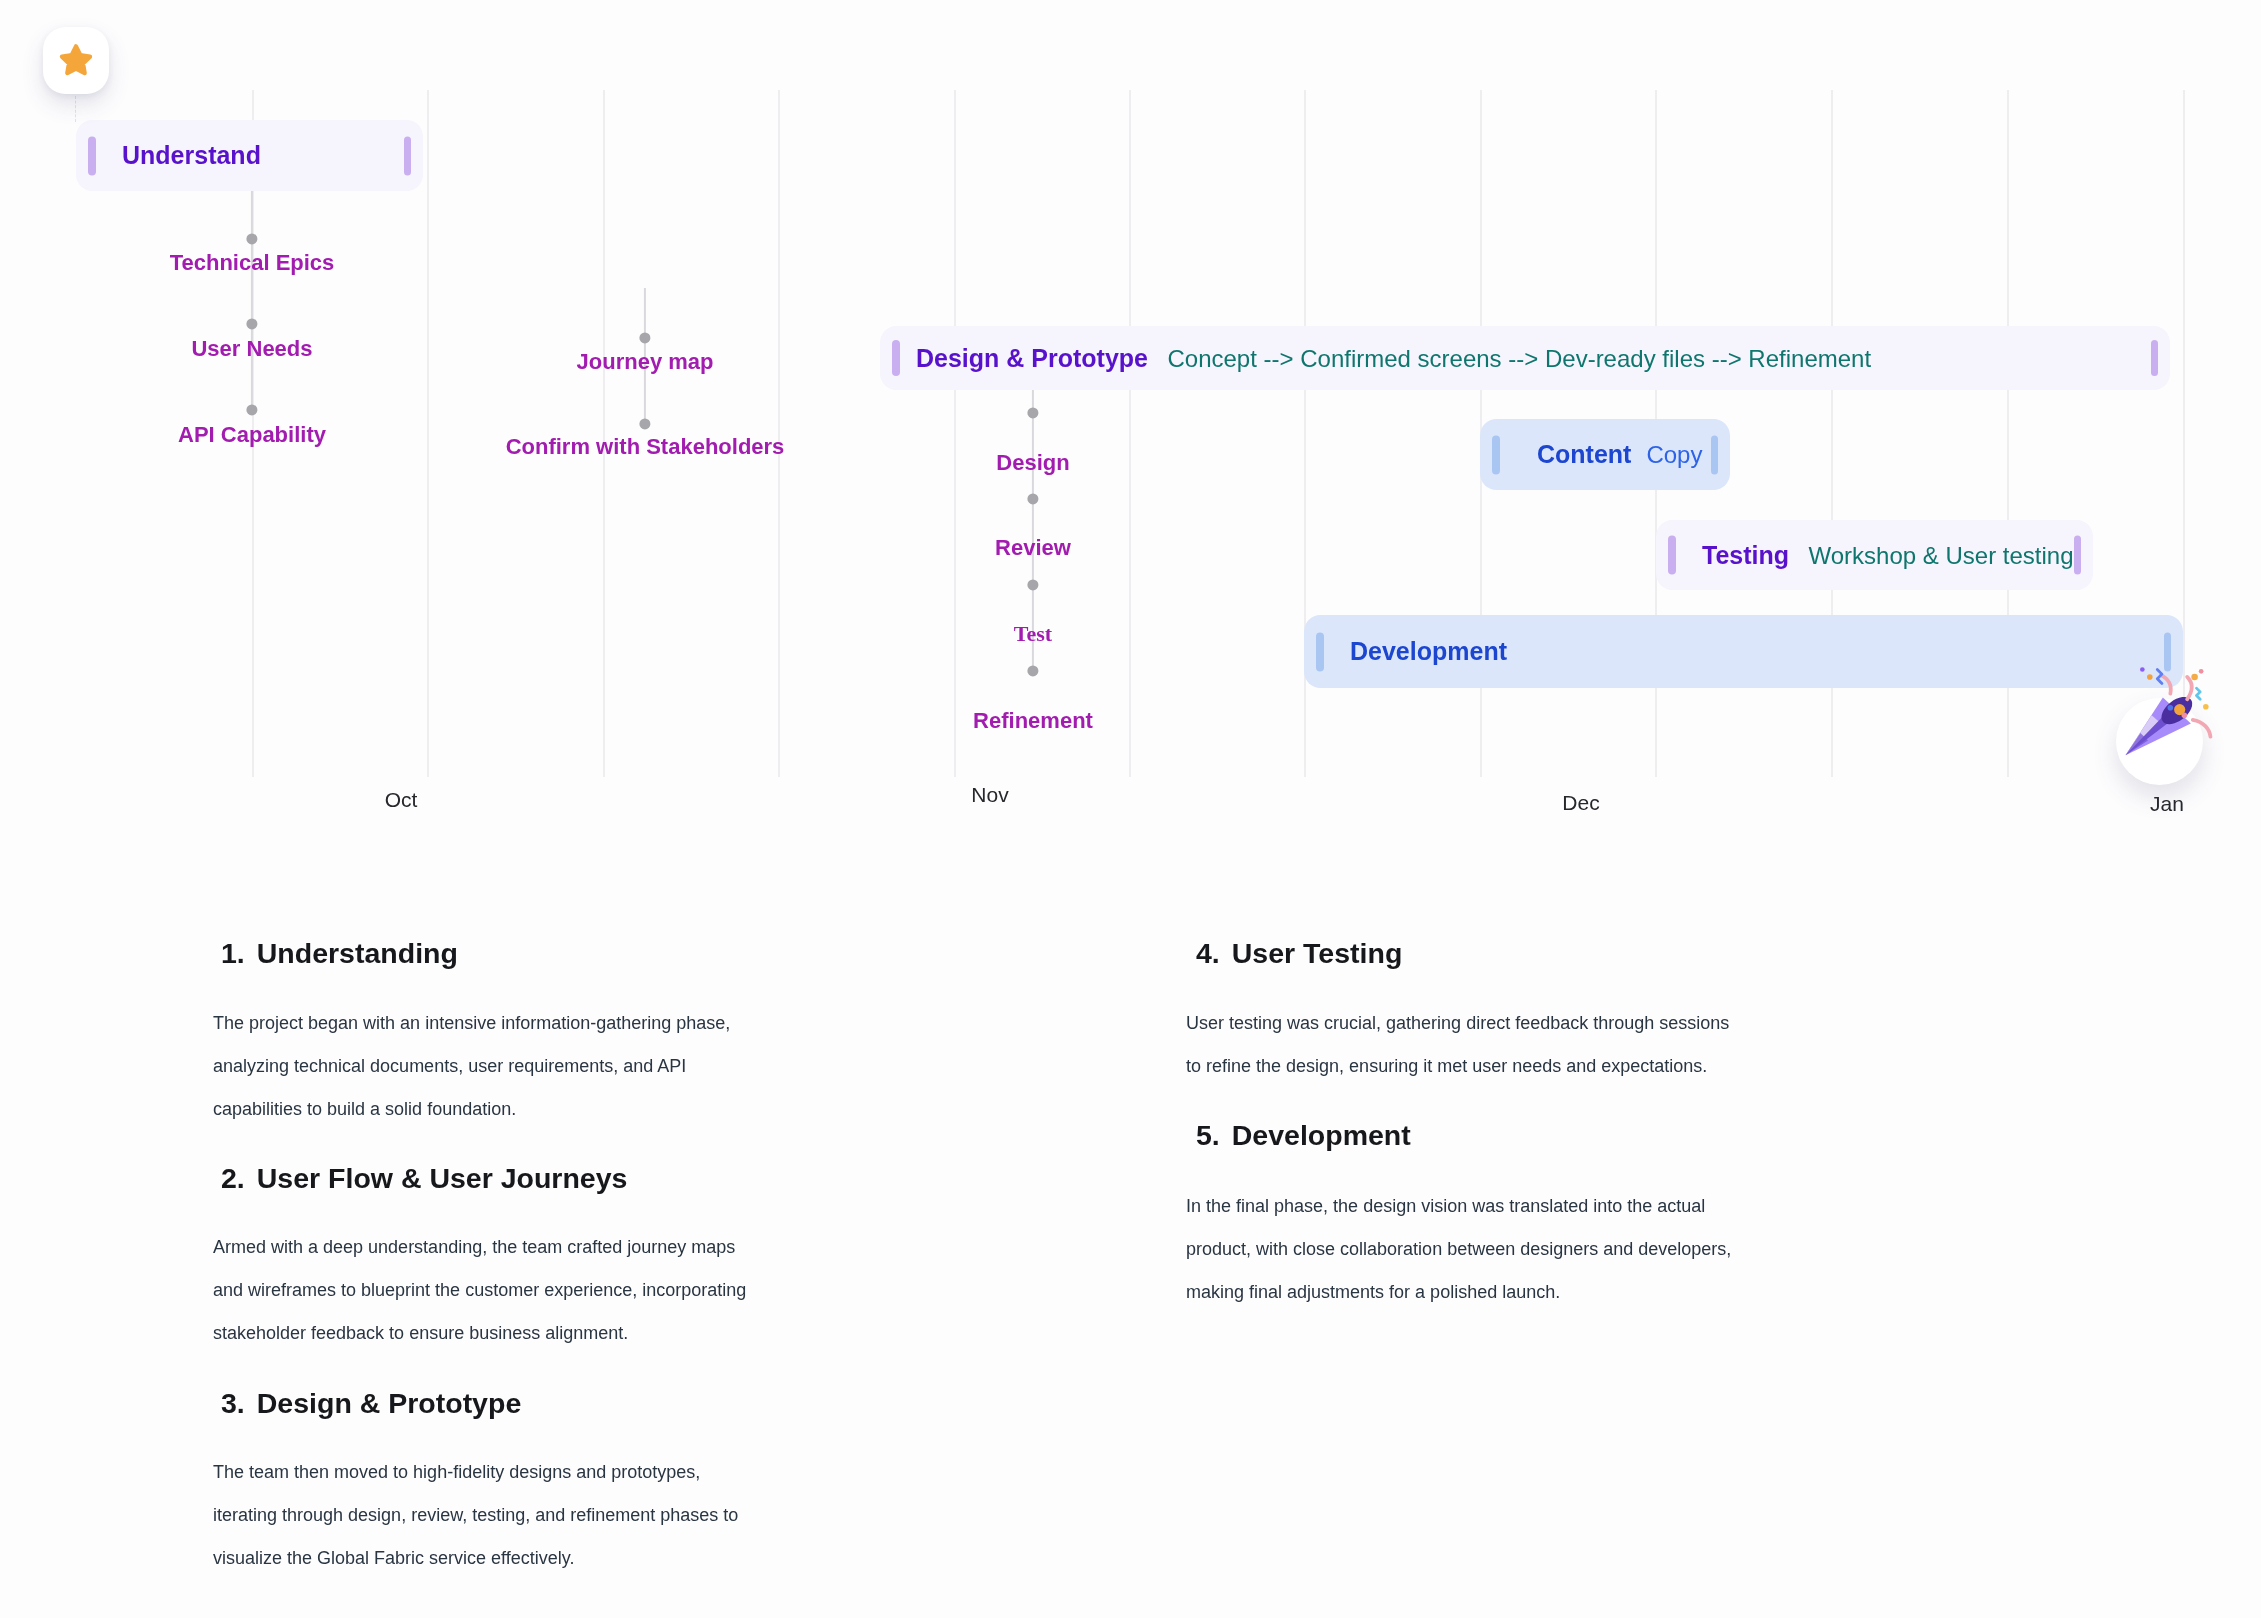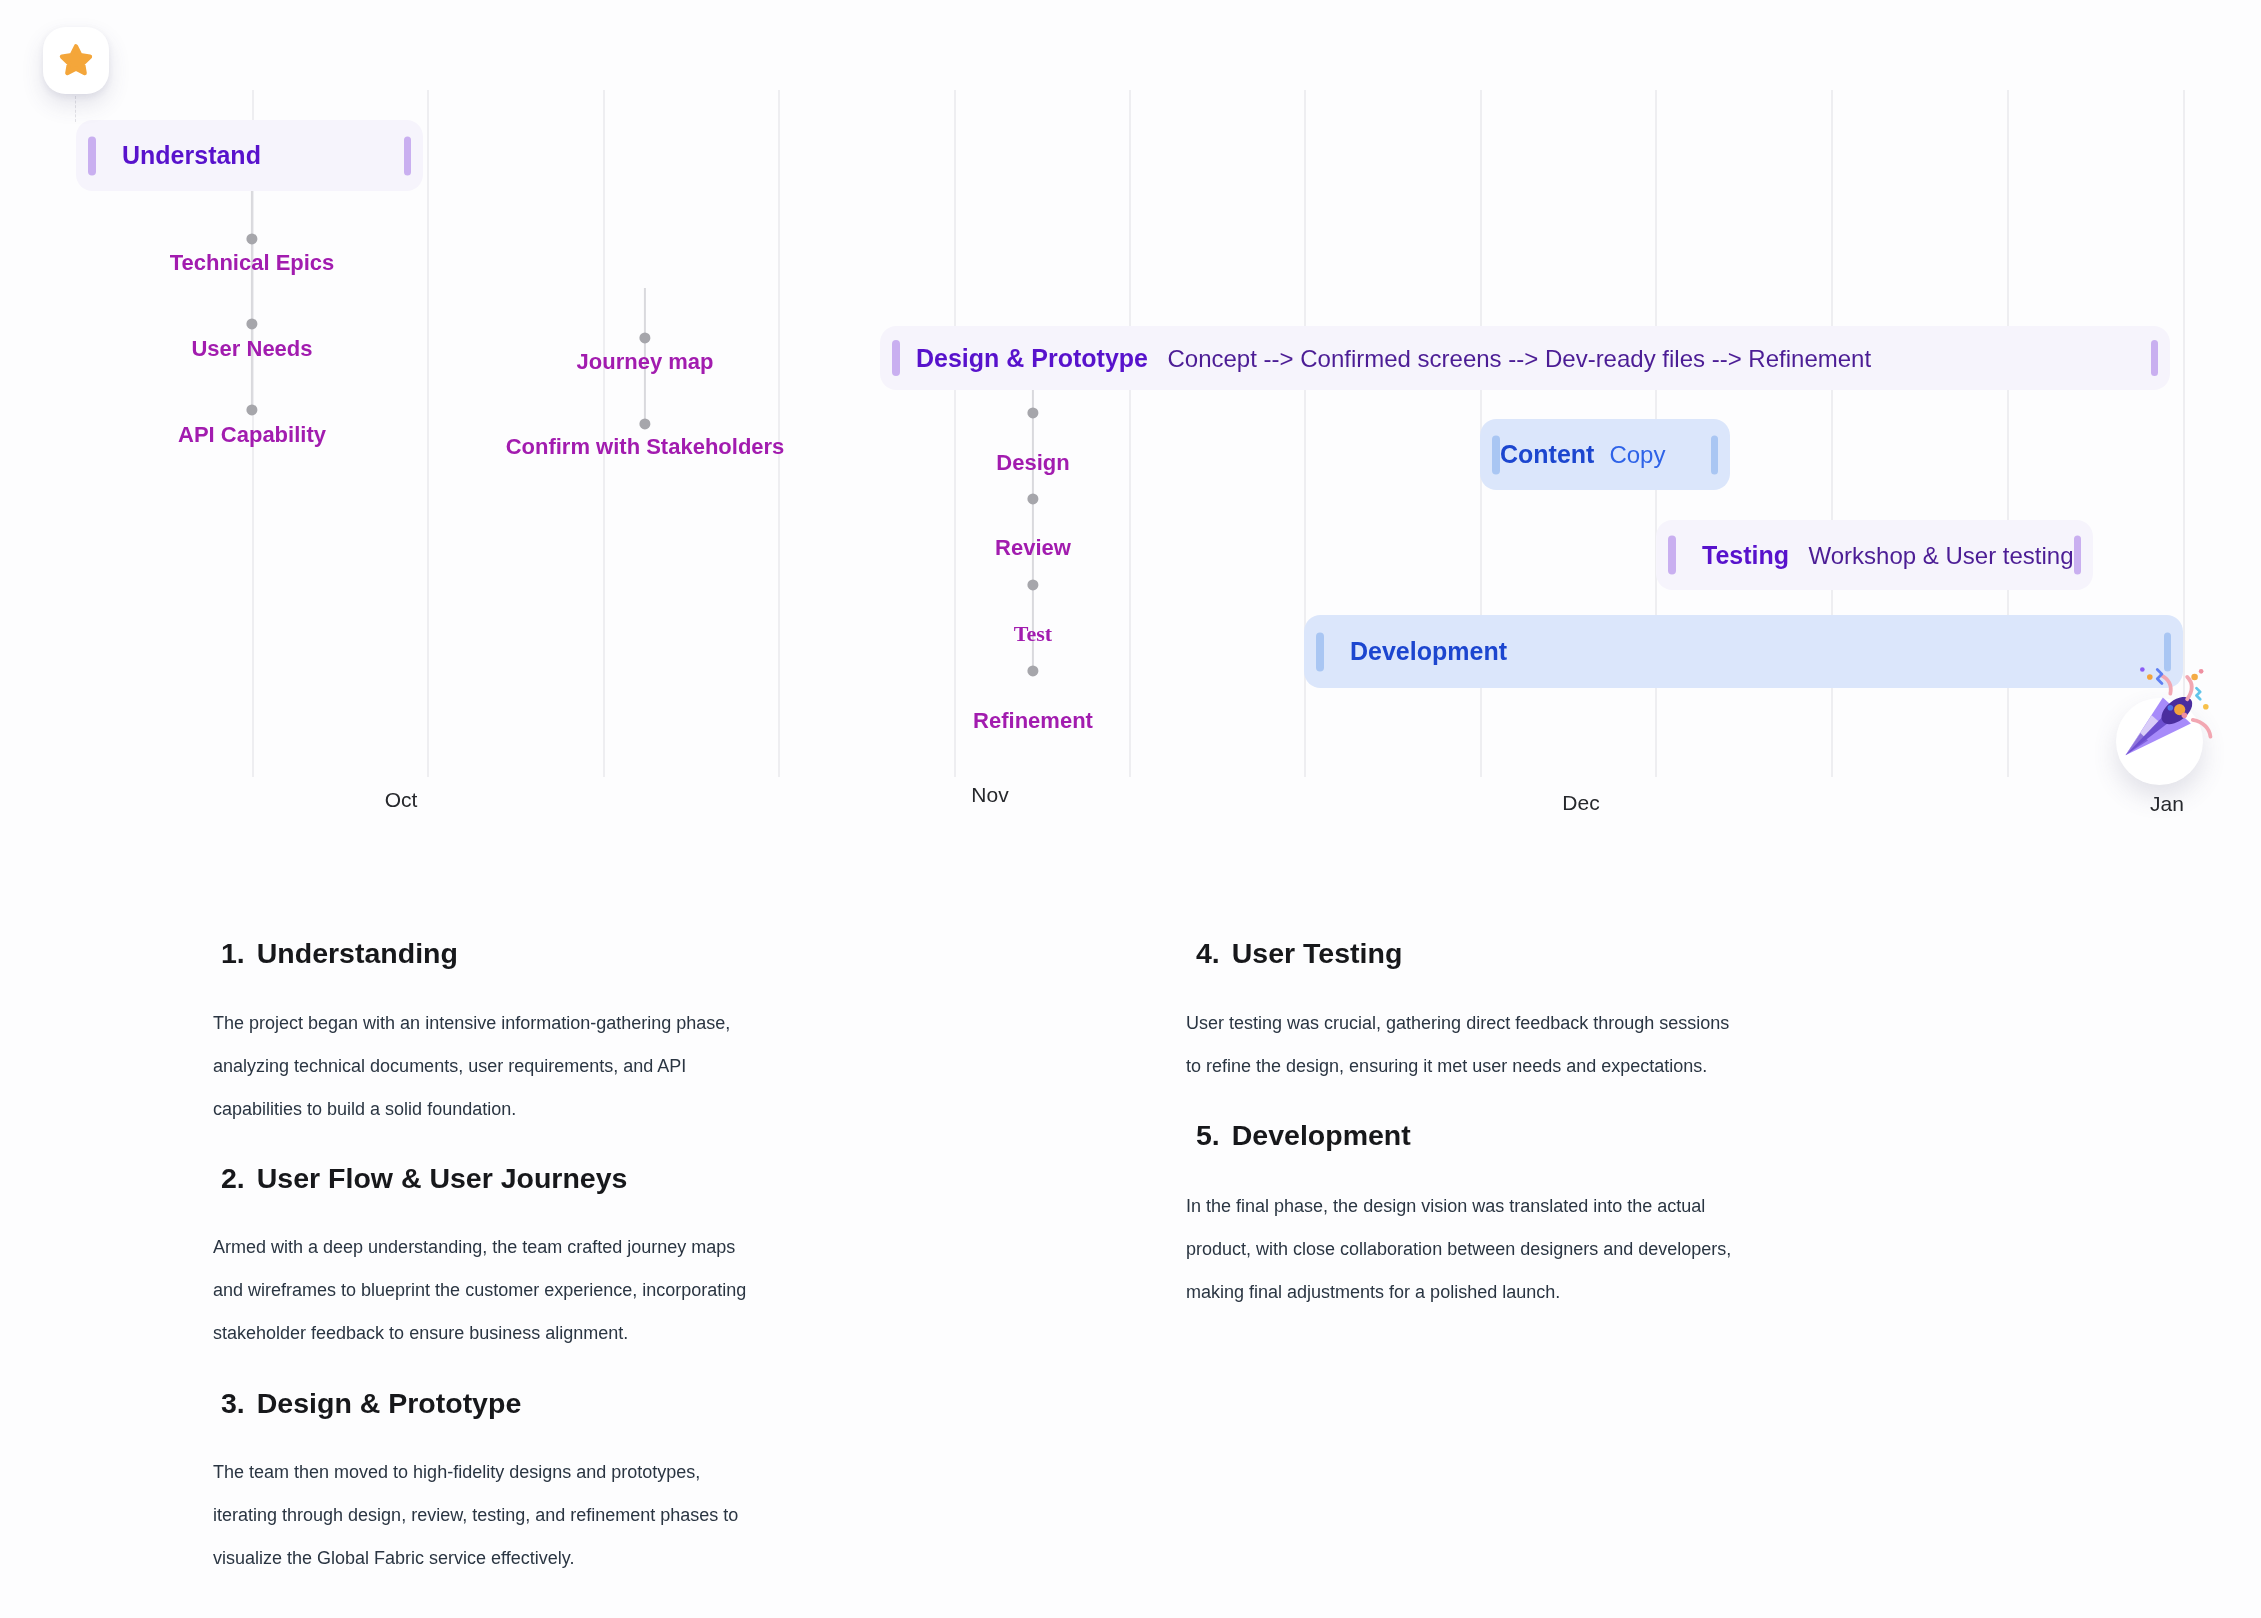--- a/index.html
+++ b/index.html
@@ -22,21 +22,21 @@
   .bar.blue{background:#dbe6fb;}
   .handle{position:absolute;width:7.5px;height:39px;border-radius:4.5px;top:50%;transform:translateY(-50%);}
   .bar.lav .handle{background:#c9aff0;}
   .bar.blue .handle{background:#a9c6f3;}
   .handle.l{left:12px;}
   .handle.r{right:12px;}
   .bar-text{margin-left:46px;display:flex;align-items:baseline;gap:19.5px;white-space:nowrap;}
   .bar-text .b{font-weight:700;font-size:25px;}
   .bar-text .s{font-weight:400;font-size:24px;}
   .bar.lav .b{color:#5812cc;}
-  .bar.lav .s{color:#4c1d95;}
+  .bar.lav .s{color:#0f766e;}
   .bar.blue .b{color:#1c46cf;}
   .bar.blue .s{color:#2e63e8;}
 
   
   .chain-line{position:absolute;width:2.2px;background:#d9d9dd;transform:translateX(-50%);z-index:2;}
   .dot{position:absolute;width:11.2px;height:11.2px;border-radius:50%;background:#a6a6ab;transform:translate(-50%,-50%);z-index:3;}
   .mi{position:absolute;transform:translateX(-50%);font-size:22px;font-weight:600;color:#a21caf;white-space:nowrap;z-index:3;}
 
   
   .month{position:absolute;transform:translateX(-50%);font-size:21px;font-weight:500;color:#26282c;}
@@ -90,21 +90,21 @@
     <span class="handle l" style="height:36px"></span>
     <span class="bar-text" style="margin-left:36px">
       <span class="b">Design &amp; Prototype</span>
       <span class="s">Concept --&gt; Confirmed screens --&gt; Dev-ready files --&gt; Refinement</span>
     </span>
     <span class="handle r" style="height:36px"></span>
   </div>
 
   <div class="bar blue" style="left:1480px;top:419px;width:250px;height:71px;">
     <span class="handle l"></span>
-    <span class="bar-text" style="margin-left:20px;gap:15px;">
+    <span class="bar-text" style="margin-left:57px;gap:15px;">
       <span class="b">Content</span>
       <span class="s">Copy</span>
     </span>
     <span class="handle r"></span>
   </div>
 
   <div class="bar lav" style="left:1656px;top:520px;width:437px;height:70px;">
     <span class="handle l"></span>
     <span class="bar-text">
       <span class="b">Testing</span>

